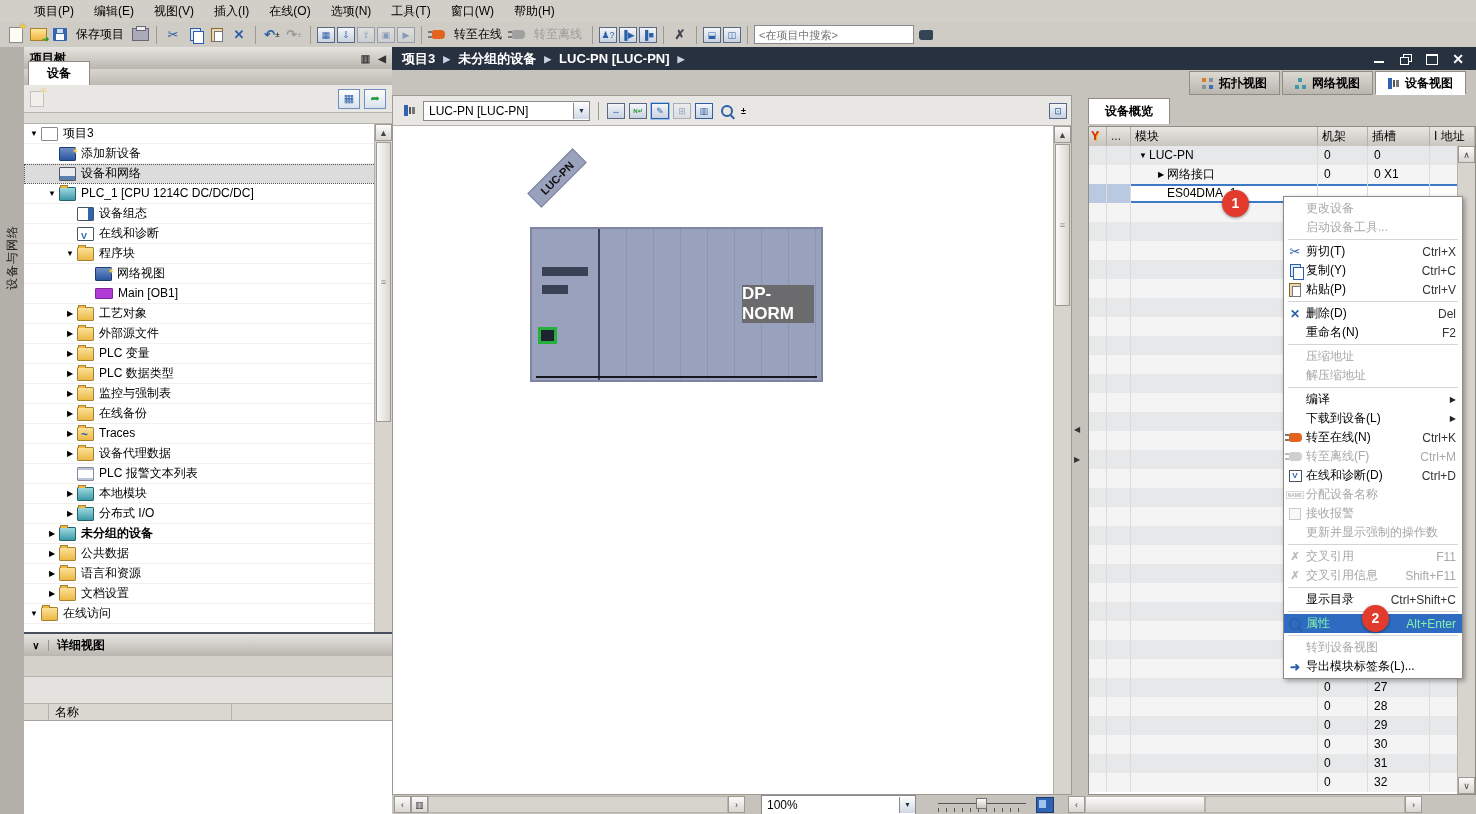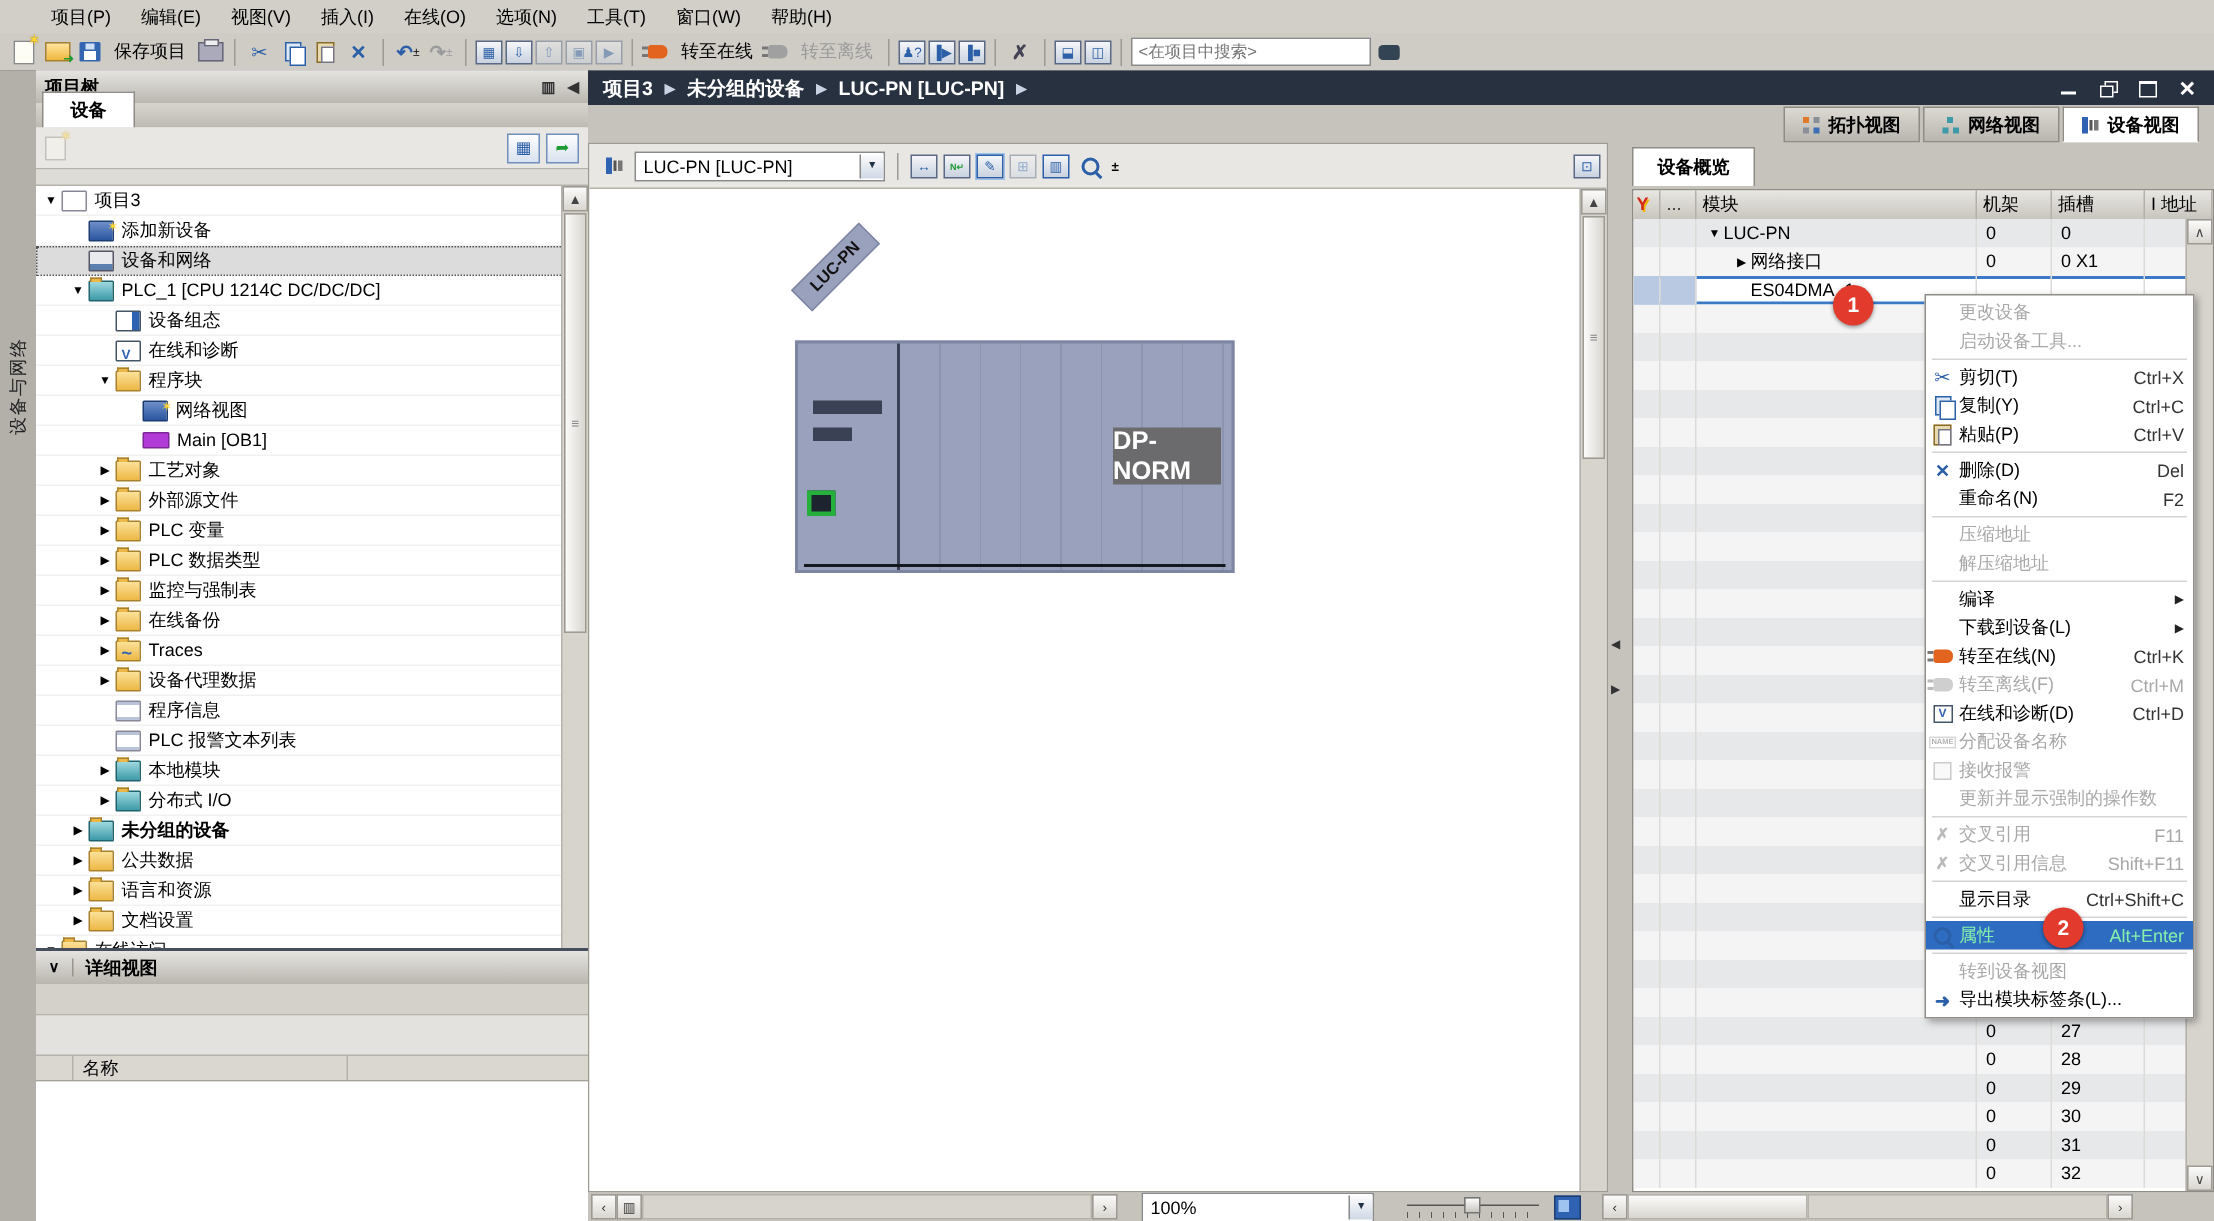--- a/index.html
+++ b/index.html
@@ -392,25 +392,20 @@
             <span class="ti" data-icon="traces"></span>
             <span class="tlabel">Traces</span>
           </div>
           <div class="trow" data-level="2">
             <span class="exp" data-exp="closed"></span>
             <span class="ti" data-icon="proxy"></span>
             <span class="tlabel">设备代理数据</span>
           </div>
           <div class="trow" data-level="2">
             <span class="exp"></span>
-            <span class="ti" data-icon="proginfo"></span>
-            <span class="tlabel">程序信息</span>
-          </div>
-          <div class="trow" data-level="2">
-            <span class="exp"></span>
             <span class="ti" data-icon="alarmtext"></span>
             <span class="tlabel">PLC 报警文本列表</span>
           </div>
           <div class="trow" data-level="2">
             <span class="exp" data-exp="closed"></span>
             <span class="ti" data-icon="modules"></span>
             <span class="tlabel">本地模块</span>
           </div>
           <div class="trow" data-level="2">
             <span class="exp" data-exp="closed"></span>

